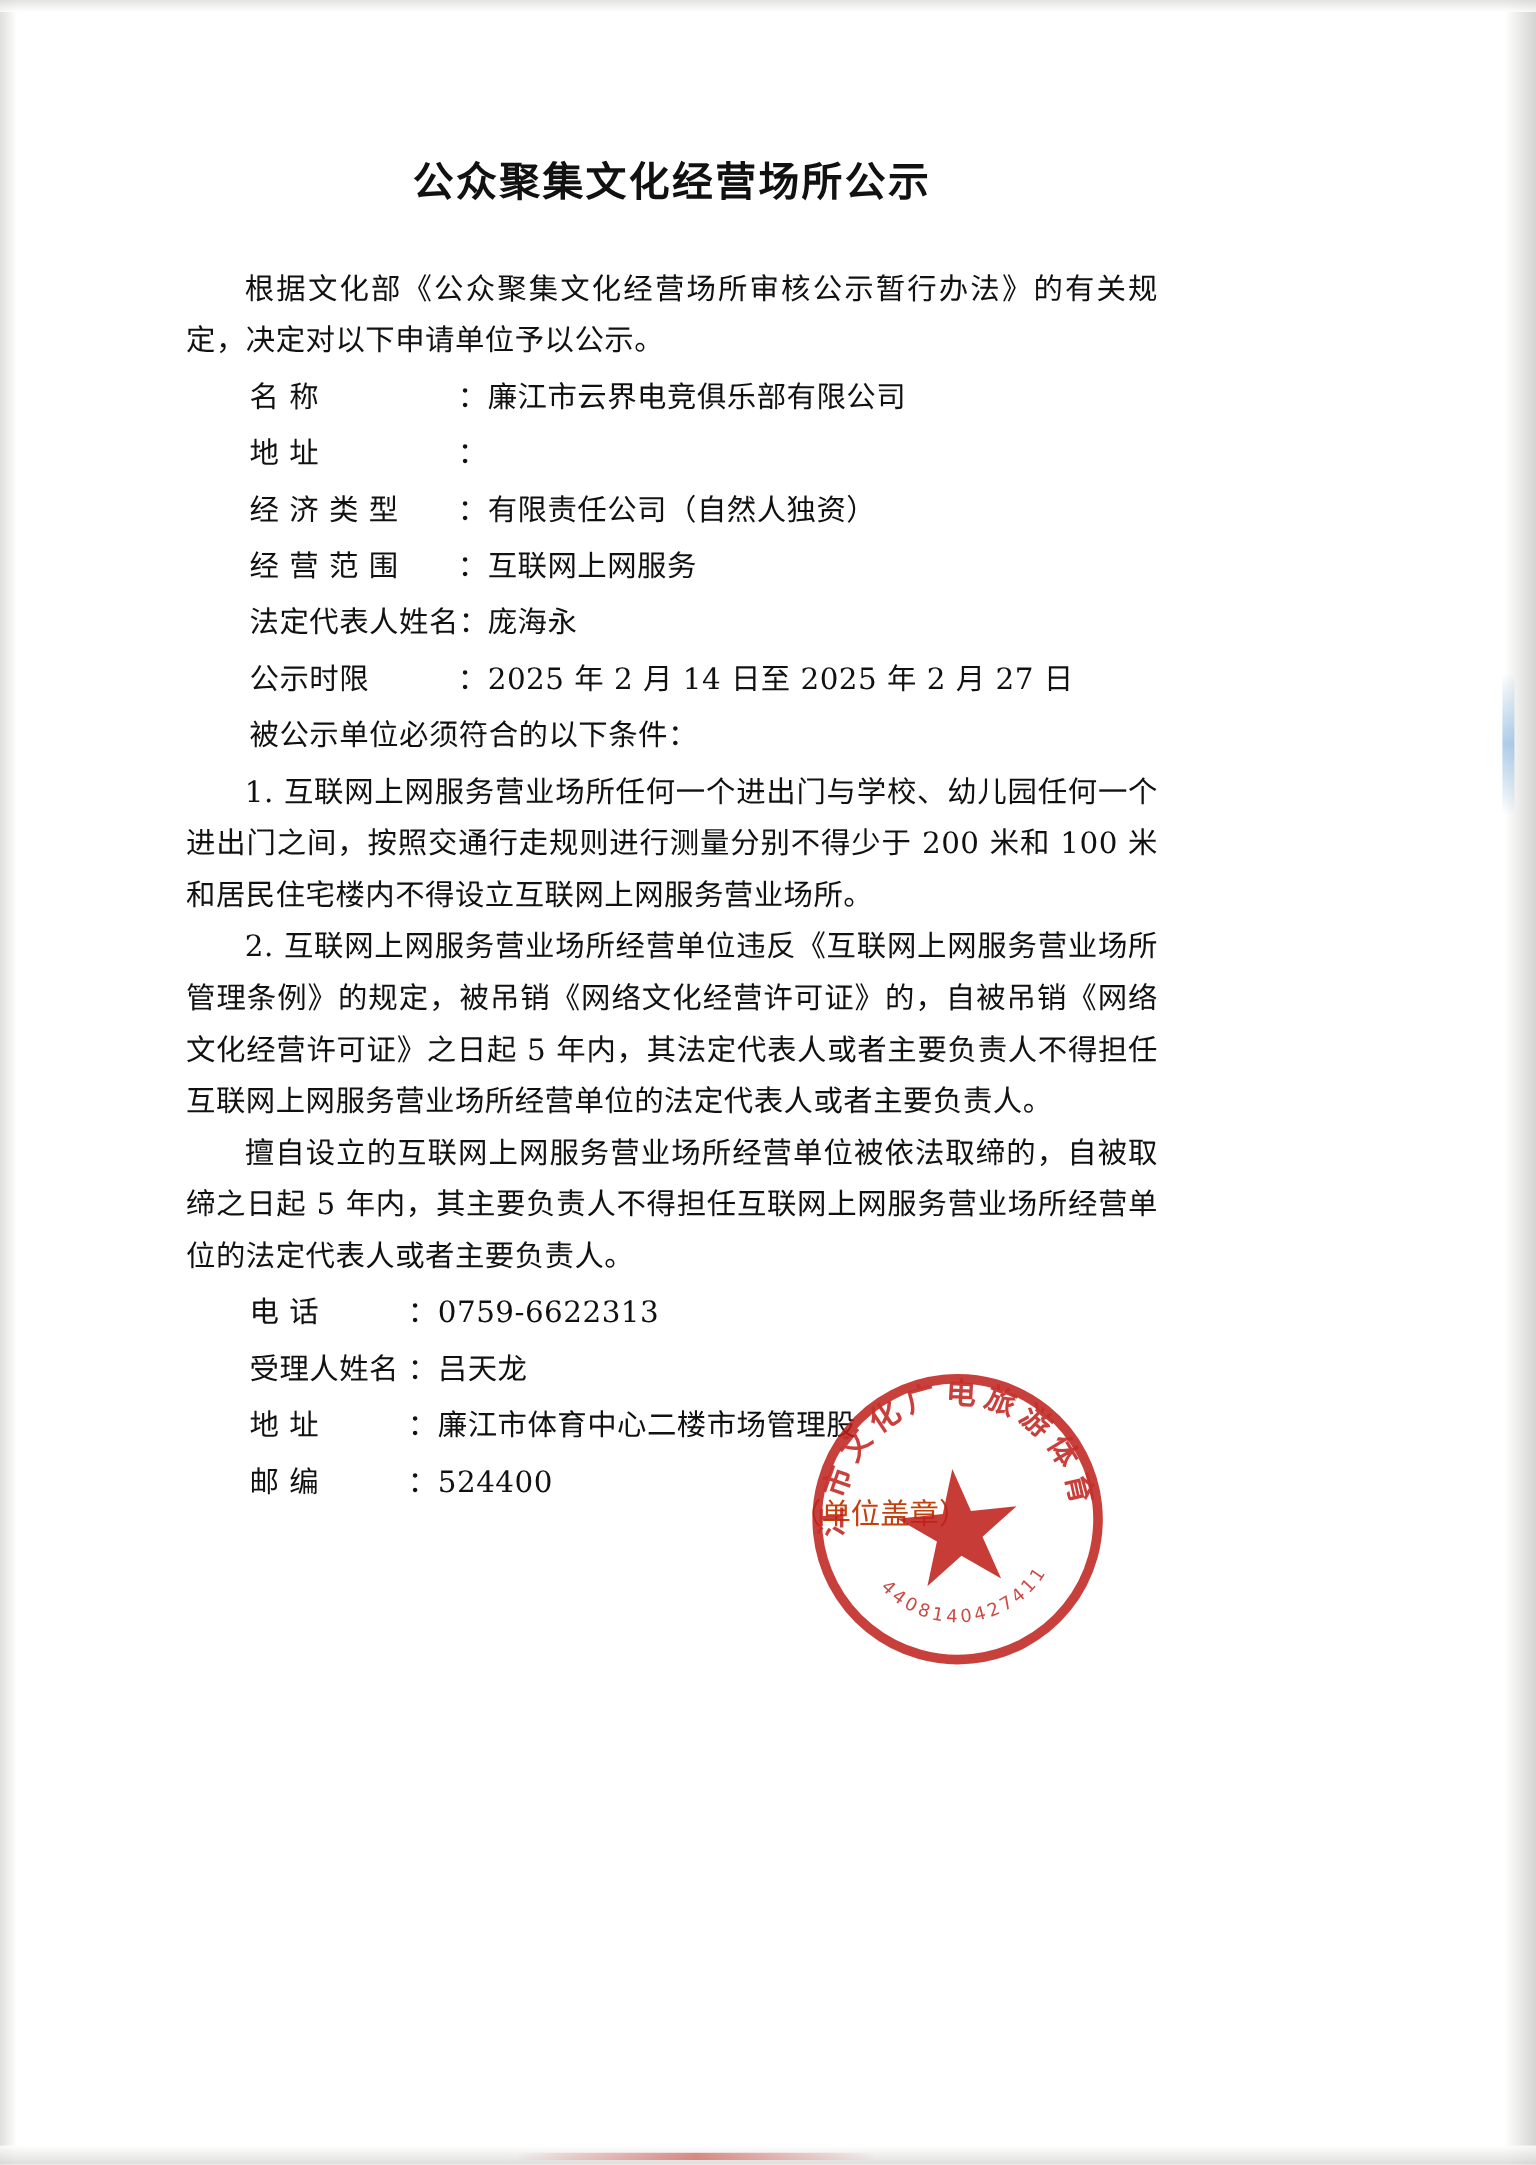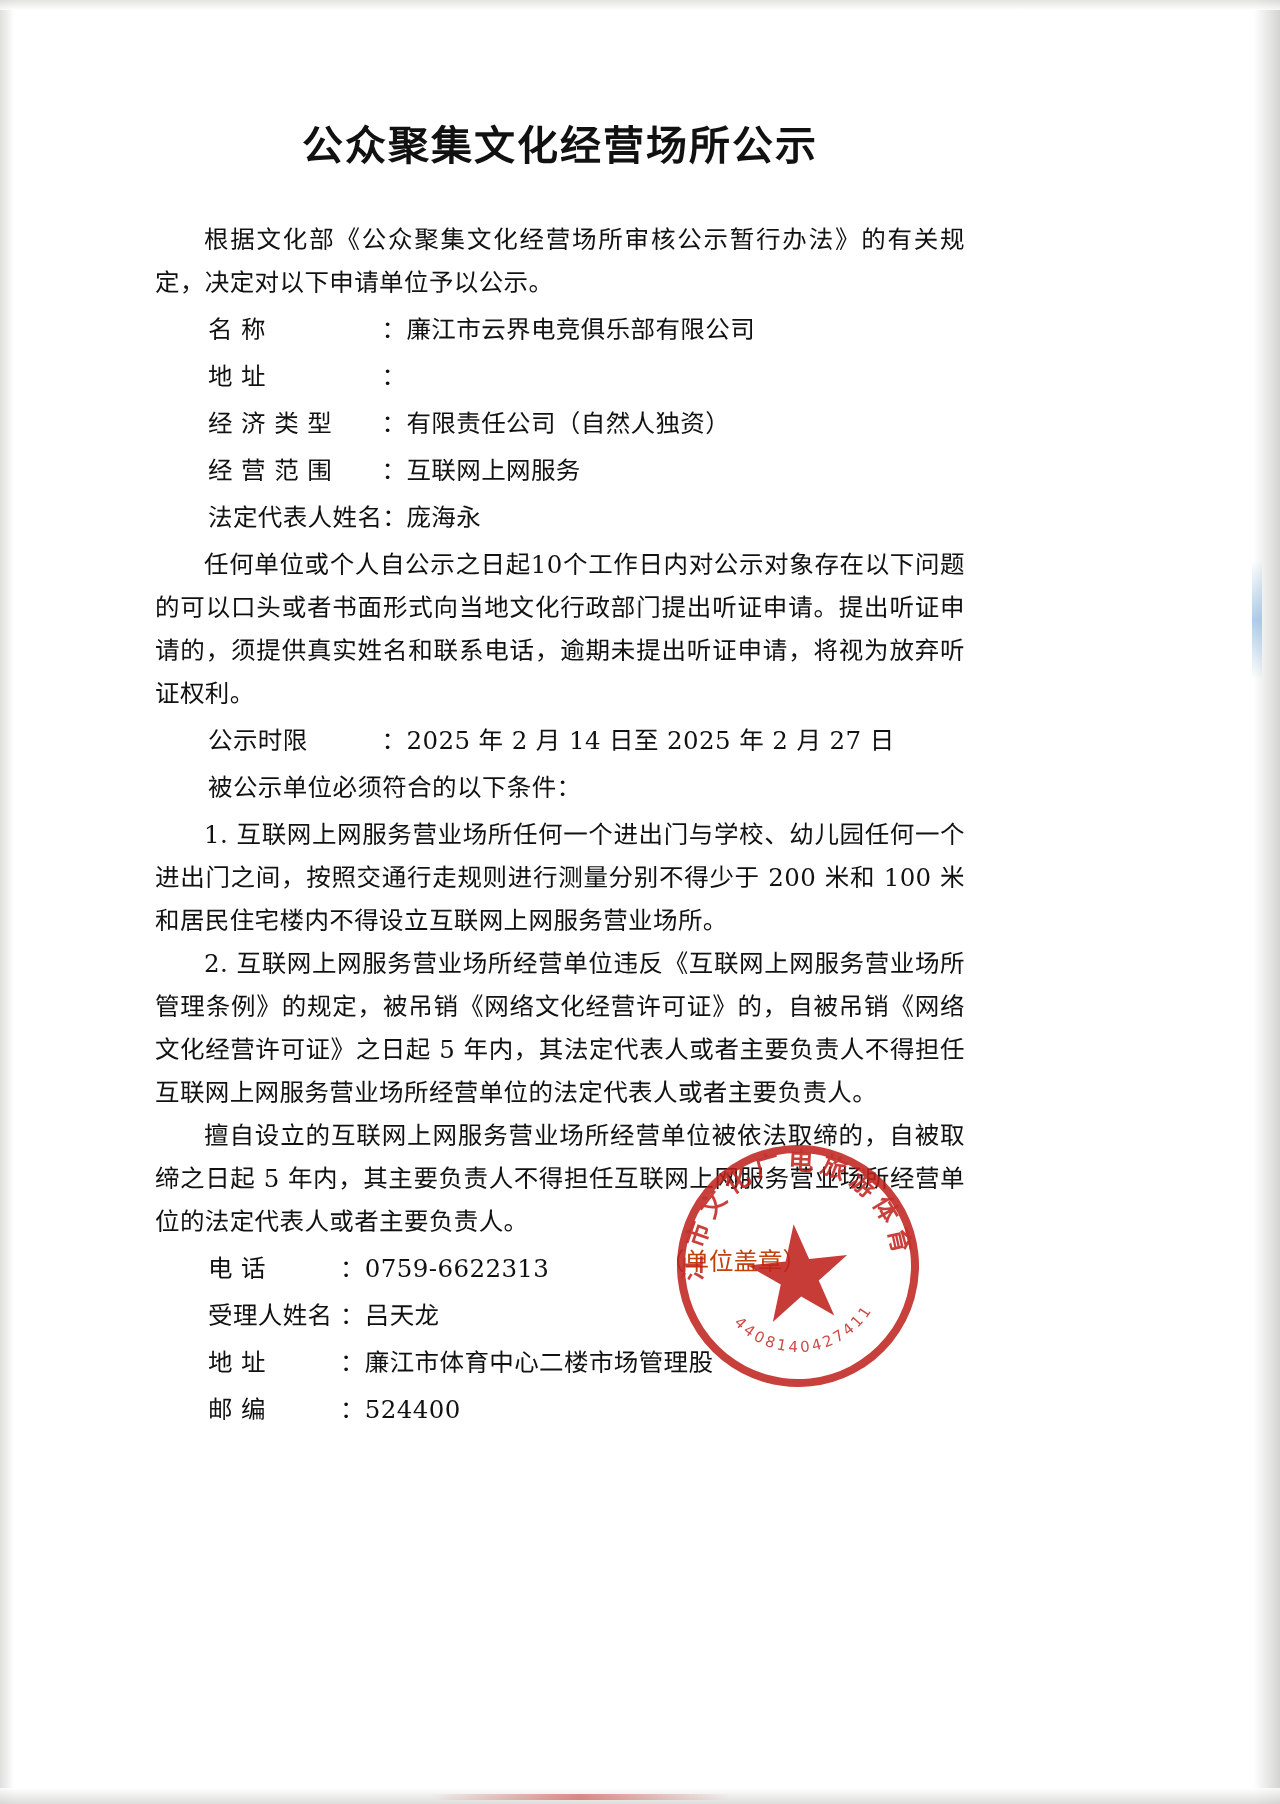--- a/index.html
+++ b/index.html
@@ -67,25 +67,25 @@
   }
 
   .content {
     position: absolute;
     left: 155px;
     top: 0;
     width: 810px;
   }
 
   h1.doc-title {
-    font-size: 41px;
+    font-size: 34px;
     font-weight: bold;
     text-align: center;
     letter-spacing: 2px;
-    margin: 0;
+    margin: 12px;
     padding-top: 112px;
     padding-bottom: 0;
     font-family: "DejaVu Sans", "Liberation Sans", sans-serif;
   }
 
   p.para {
     font-size: 24.5px;
     line-height: 43px;
     margin: 0;
     text-align: justify;
@@ -211,21 +211,20 @@
       </div>
       <div class="field-row">
         <span class="field-label tight">
             <span>法定代表人姓名</span>
             <span class="colon">：</span>
           </span>
         <span class="field-value">庞海永</span>
       </div>
     </div>
 
-    <p class="para gap">任何单位或个人自公示之日起10个工作日内对公示对象存在以下问题的可以口头或者书面形式向当地文化行政部门提出听证申请。提出听证申请的，须提供真实姓名和联系电话，逾期未提出听证申请，将视为放弃听证权利。</p>
 
     <div class="field-row">
       <span class="field-label tight">
           <span>公示时限</span>
           <span class="colon">：</span>
         </span>
       <span class="field-value">2025 年 2 月 14 日至 2025 年 2 月 27 日</span>
     </div>
 
     <div class="field-row">

